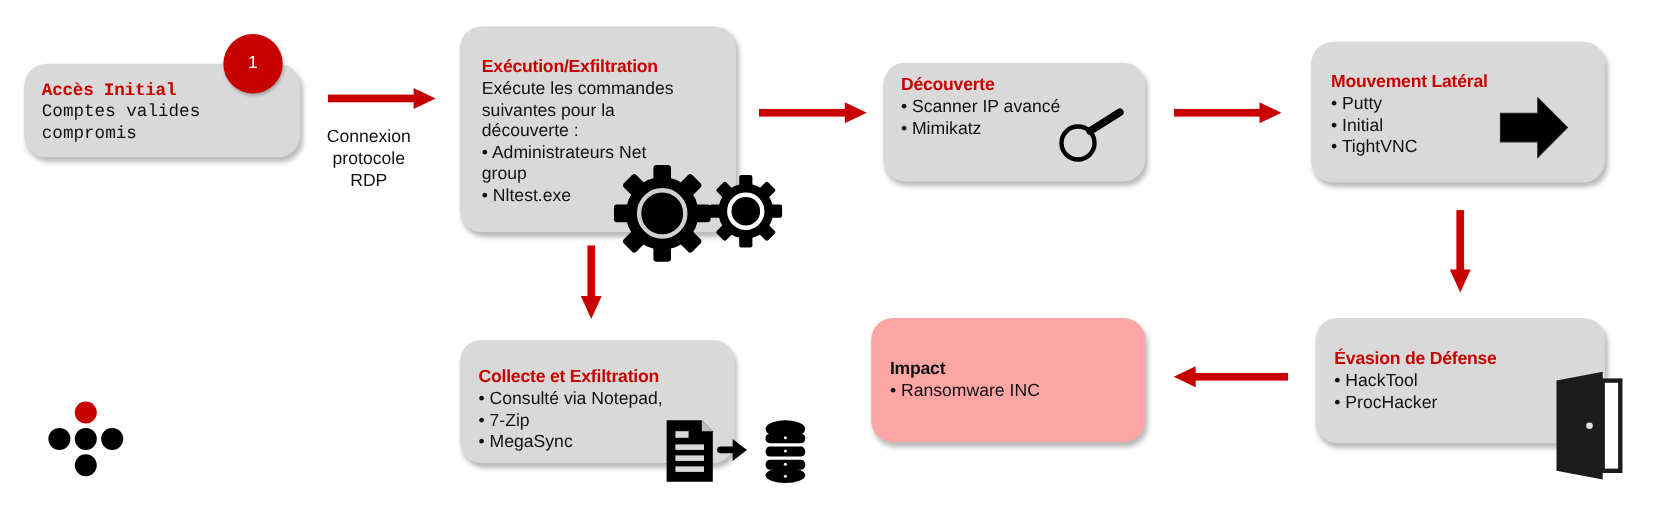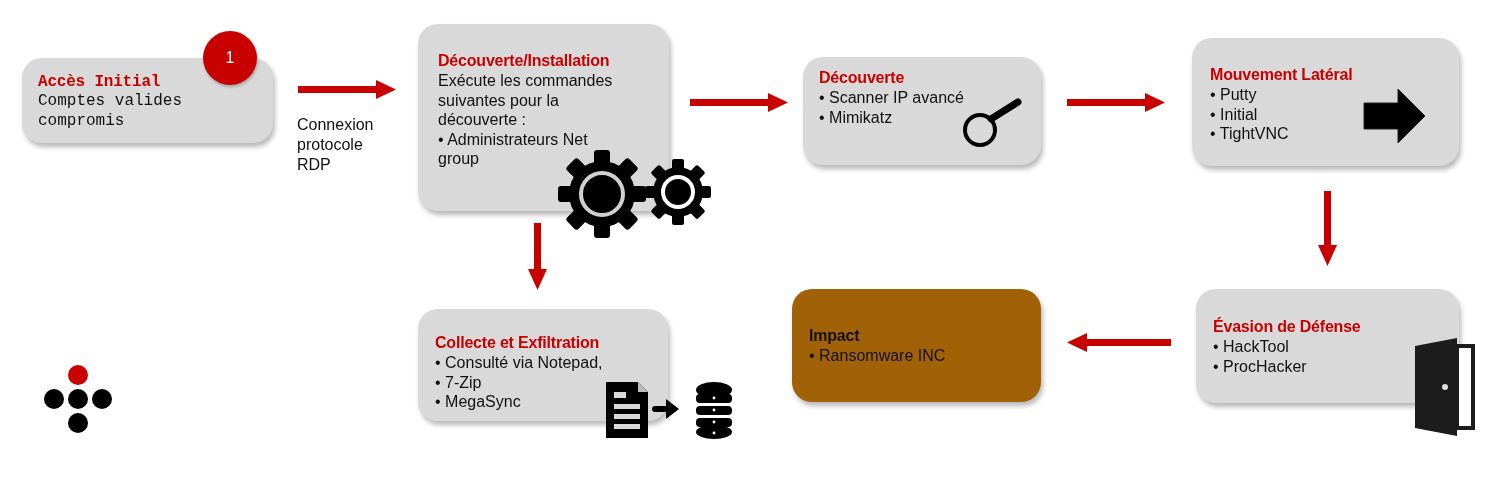--- a/index.html
+++ b/index.html
@@ -1,20 +1,20 @@
 <!DOCTYPE html>
 <html><head>
 <meta charset="utf-8">
 <style>
   html, body { margin:0; padding:0; background:#ffffff; }
   body { width:1510px; height:480px; position:relative; overflow:hidden;
          font-family:"Liberation Sans", "DejaVu Sans", sans-serif; color:#111; }
   .box { position:absolute; background:#d9d9d9; border-radius:20px;
          box-shadow: 2px 4px 5px rgba(0,0,0,0.28); box-sizing:border-box; }
-  .box.impact { background:#a16207; }
+  .box.impact { background:#fca5a5; }
   .title { color:#c90000; font-weight:bold; font-size:16px; line-height:20px; letter-spacing:-0.2px; }
   .impact .title { color:#111; }
   .line { font-size:16px; line-height:19.5px; color:#111; }
   .impact .line { color:#111; }
   .content { position:absolute; }
   .arrow { position:absolute; }
   .label { position:absolute; font-size:16px; line-height:20px; color:#111; }
   .badge { position:absolute; width:54px; height:54px; border-radius:50%; background:#c90000;
            color:#fff; font-size:16px; display:flex; align-items:center; justify-content:center;
            box-shadow:1px 2px 3px rgba(0,0,0,0.25); }
@@ -33,34 +33,35 @@
   </div>
 </div>
 <div class="badge" style="left:203px;top:31px;">
   <span>1</span>
 </div>
 
 <svg class="arrow" style="left:298px;top:80px;" width="100" height="20">
   <rect x="0" y="6" width="80" height="7" fill="#c90000"></rect>
   <polygon points="78,0 98,9.5 78,19" fill="#c90000"></polygon>
 </svg>
-<div class="label" style="left:297px;top:115px;">
+<div class="label" style="left:297px;top:115px;text-align:center;">
   <div>Connexion</div>
   <div>protocole</div>
   <div>RDP</div>
 </div>
 
 <div class="box" style="left:418px;top:24px;width:251px;height:187px;">
   <div class="content" style="left:20px;top:27px;">
-    <div class="title">Découverte/Installation</div>
+    <div class="title">Exécution/Exfiltration</div>
     <div class="line">Exécute les commandes</div>
     <div class="line">suivantes pour la</div>
     <div class="line">découverte :</div>
     <div class="line">• Administrateurs Net</div>
     <div class="line">group</div>
+    <div class="line">• Nltest.exe</div>
   </div>
 </div>
 
 <svg class="icon" style="left:558px;top:150px;" width="156" height="90" viewBox="0 0 156 90">
   <g transform="translate(44,44)">
     <g fill="#000">
       <circle r="33"></circle>
       <rect x="-8" y="-44" width="16" height="16" rx="3"></rect>
       <rect x="-8" y="-44" width="16" height="16" rx="3" transform="rotate(45)"></rect>
       <rect x="-8" y="-44" width="16" height="16" rx="3" transform="rotate(90)"></rect>

